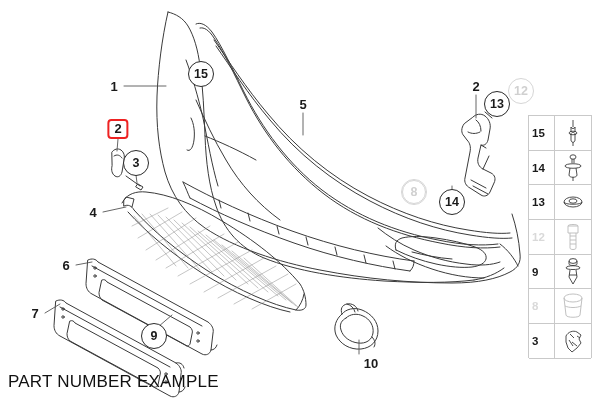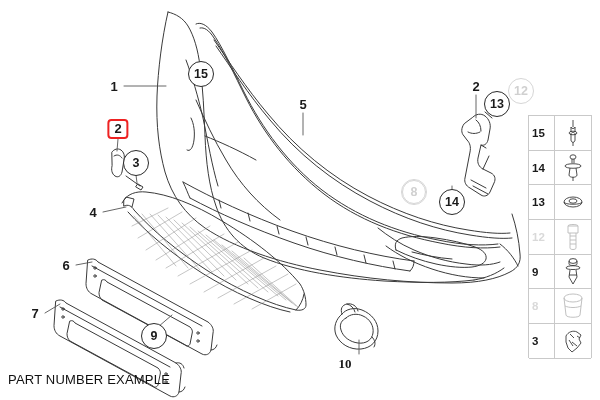--- a/index.html
+++ b/index.html
@@ -91,21 +91,21 @@
     position:absolute;
     left:25px;top:0;bottom:0;
     width:1px;background:#c9c9c9;
   }
 
   
   #caption{
     position:absolute;
     left:8px;top:372px;
     font-family:"Liberation Sans", sans-serif;
-    font-size:13px;
+    font-size:17px;
     letter-spacing:.2px;
     color:#111111;
     white-space:nowrap;
   }
 </style>
 </head>
 <body>
 
 <div id="page">
 
@@ -303,21 +303,21 @@
   <div id="callout-layer">
       <div class="callout plain" style="left: 114px; top: 86px;">1</div>
       <div class="callout boxed" style="left: 118px; top: 129px;">2</div>
       <div class="callout circled" style="left: 136px; top: 163px;">3</div>
       <div class="callout plain" style="left: 93px; top: 212px;">4</div>
       <div class="callout plain" style="left: 303px; top: 104px;">5</div>
       <div class="callout plain" style="left: 66px; top: 265px;">6</div>
       <div class="callout plain" style="left: 35px; top: 313px;">7</div>
       <div class="callout circled dim" style="left: 414px; top: 192px;">8</div>
       <div class="callout circled" style="left: 154px; top: 336px;">9</div>
-      <div class="callout plain" style="left: 345px; top: 363px; font-family: Liberation Serif, serif;">10</div>
+      <div class="callout plain" style="left: 371px; top: 363px;">10</div>
       <div class="callout plain" style="left: 476px; top: 86px;">2</div>
       <div class="callout circled dim" style="left: 521px; top: 91px;">12</div>
       <div class="callout circled" style="left: 497px; top: 104px;">13</div>
       <div class="callout circled" style="left: 452px; top: 202px;">14</div>
       <div class="callout circled" style="left: 201px; top: 74px;">15</div>
     </div>
 
   <div id="parts-table">
     <div class="vdiv"></div>
   <div class="parts-row">

